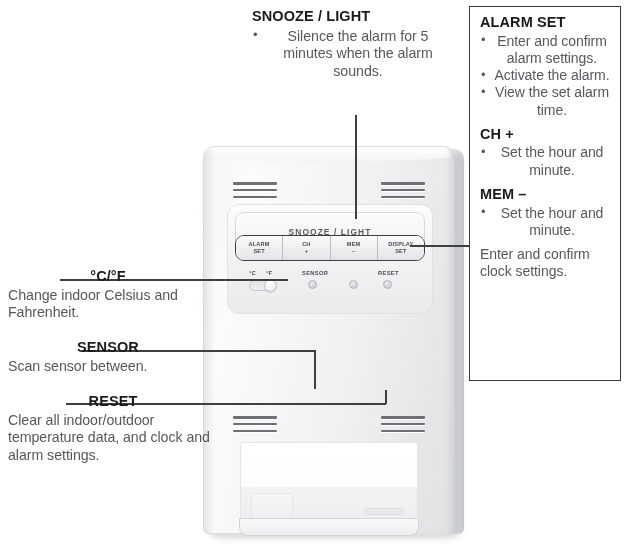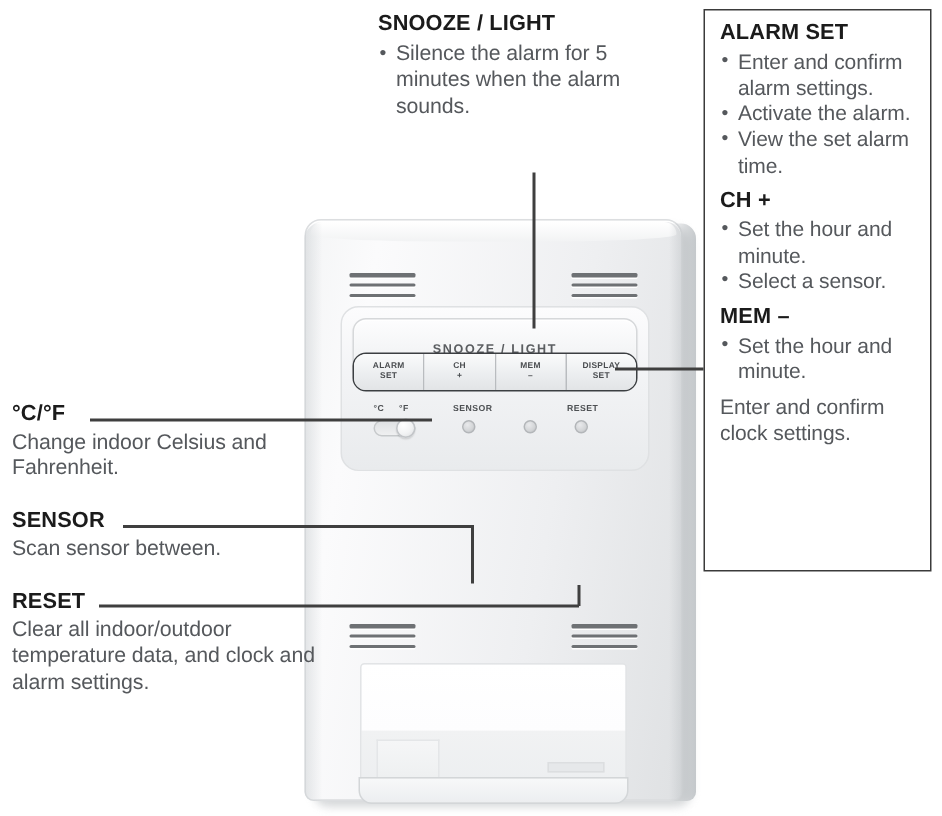--- a/index.html
+++ b/index.html
@@ -28,20 +28,21 @@
   .ann-body {
     font-size: 14.2px;
     color: #55585c;
     line-height: 1.23;
     letter-spacing: -0.05px;
   }
   ul.ann-list {
     list-style: none;
     margin: 2px 0 0 0;
     padding: 0;
+    text-align: center;
   }
   ul.ann-list li {
     position: relative;
     padding-left: 12px;
     margin-bottom: 0px;
   }
   ul.ann-list li::before {
     content: "\2022";
     position: absolute;
     left: 1px;
@@ -56,21 +57,21 @@
     position: absolute;
     left: 252px;
     top: 8px;
     width: 200px;
   }
   #snooze-panel .ann-head { margin-bottom: 3px; }
 
   #left-cf     { position: absolute; left: 8px; top: 268px; width: 200px; }
   #left-sensor { position: absolute; left: 8px; top: 339px; width: 200px; }
   #left-reset  { position: absolute; left: 8px; top: 393px; width: 210px; }
-  .left-block .ann-head { margin-bottom: 2px; }
+  .left-block .ann-head { margin-bottom: 2px; text-align: center; }
 
   
   #right-box {
     position: absolute;
     left: 469px;
     top: 6px;
     width: 152px;
     height: 375px;
     border: 1.6px solid #3b3b3b;
     box-sizing: border-box;
@@ -418,21 +419,20 @@
       <li>Enter and confirm alarm settings.</li>
       <li>Activate the alarm.</li>
       <li>View the set alarm time.</li>
     </ul>
   </div>
 
   <div class="sec">
     <div class="ann-head">CH +</div>
     <ul class="ann-list ann-body">
       <li>Set the hour and minute.</li>
-      <li>Select a sensor.</li>
     </ul>
   </div>
 
   <div class="sec">
     <div class="ann-head">MEM –</div>
     <ul class="ann-list ann-body">
       <li>Set the hour and minute.</li>
     </ul>
   </div>
 

